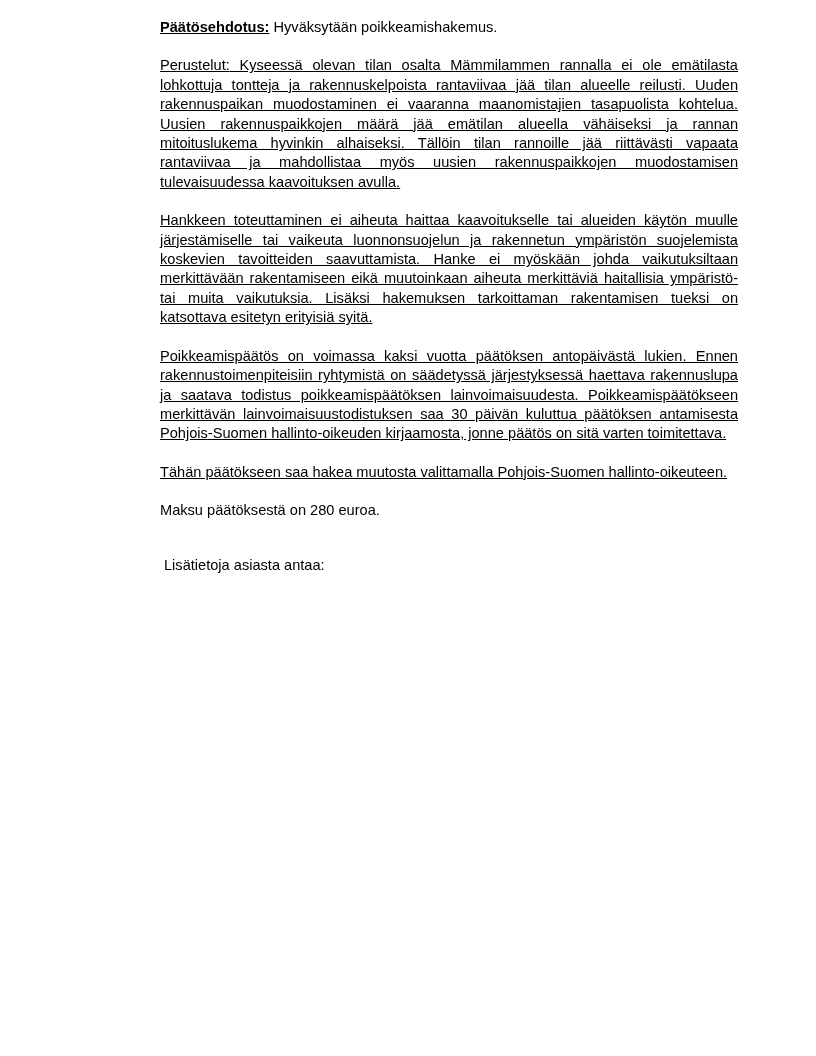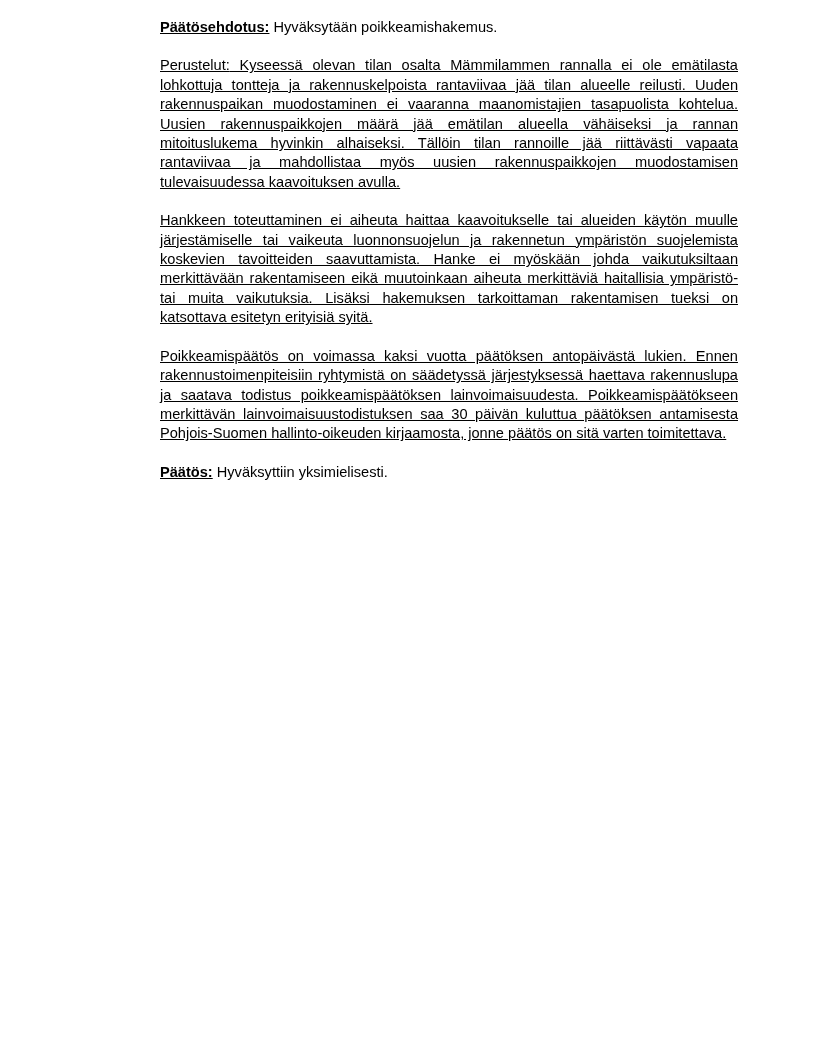--- a/index.html
+++ b/index.html
@@ -65,24 +65,24 @@
     </p>
 
     <p class="para justified">
       <span class="lead-plain">Perustelut:</span><span>  Kyseessä olevan tilan osalta Mämmilammen rannalla ei ole emätilasta lohkottuja tontteja ja rakennuskelpoista rantaviivaa jää tilan alueelle reilusti. Uuden rakennuspaikan muodostaminen ei vaaranna maanomistajien tasapuolista kohtelua. Uusien rakennuspaikkojen määrä jää emätilan alueella vähäiseksi ja rannan mitoituslukema hyvinkin alhaiseksi. Tällöin tilan rannoille jää riittävästi vapaata rantaviivaa ja mahdollistaa myös uusien rakennuspaikkojen muodostamisen tulevaisuudessa kaavoituksen avulla.</span>
     </p>
 
     <p class="para justified">Hankkeen toteuttaminen ei aiheuta haittaa kaavoitukselle tai alueiden käytön muulle järjestämiselle tai vaikeuta luonnonsuojelun ja rakennetun ympäristön suojelemista koskevien tavoitteiden saavuttamista. Hanke ei myöskään johda vaikutuksiltaan merkittävään rakentamiseen eikä muutoinkaan aiheuta merkittäviä haitallisia ympäristö- tai muita vaikutuksia. Lisäksi hakemuksen tarkoittaman rakentamisen tueksi on katsottava esitetyn erityisiä syitä.</p>
 
     <p class="para justified">Poikkeamispäätös on voimassa kaksi vuotta päätöksen antopäivästä lukien. Ennen rakennustoimenpiteisiin ryhtymistä on säädetyssä järjestyksessä haettava rakennuslupa ja saatava todistus poikkeamispäätöksen lainvoimaisuudesta. Poikkeamispäätökseen merkittävän lainvoimaisuustodistuksen saa 30 päivän kuluttua päätöksen antamisesta Pohjois-Suomen hallinto-oikeuden kirjaamosta, jonne päätös on sitä varten toimitettava.</p>
 
+    <p class="para justified">Tähän päätökseen saa hakea muutosta valittamalla Pohjois-Suomen hallinto-oikeuteen.</p>
 
 
+    <p class="para">Maksu päätöksestä on 280 euroa.</p>
 
-    <p class="para">
-      <span class="lead">Päätös:</span><span> Hyväksyttiin yksimielisesti.</span>
-    </p>
 
     <div class="contact-block">
+      <p class="contact-line">Lisätietoja asiasta antaa:</p>
     </div>
 
   </div>
 </div>
 
 </body></html>

